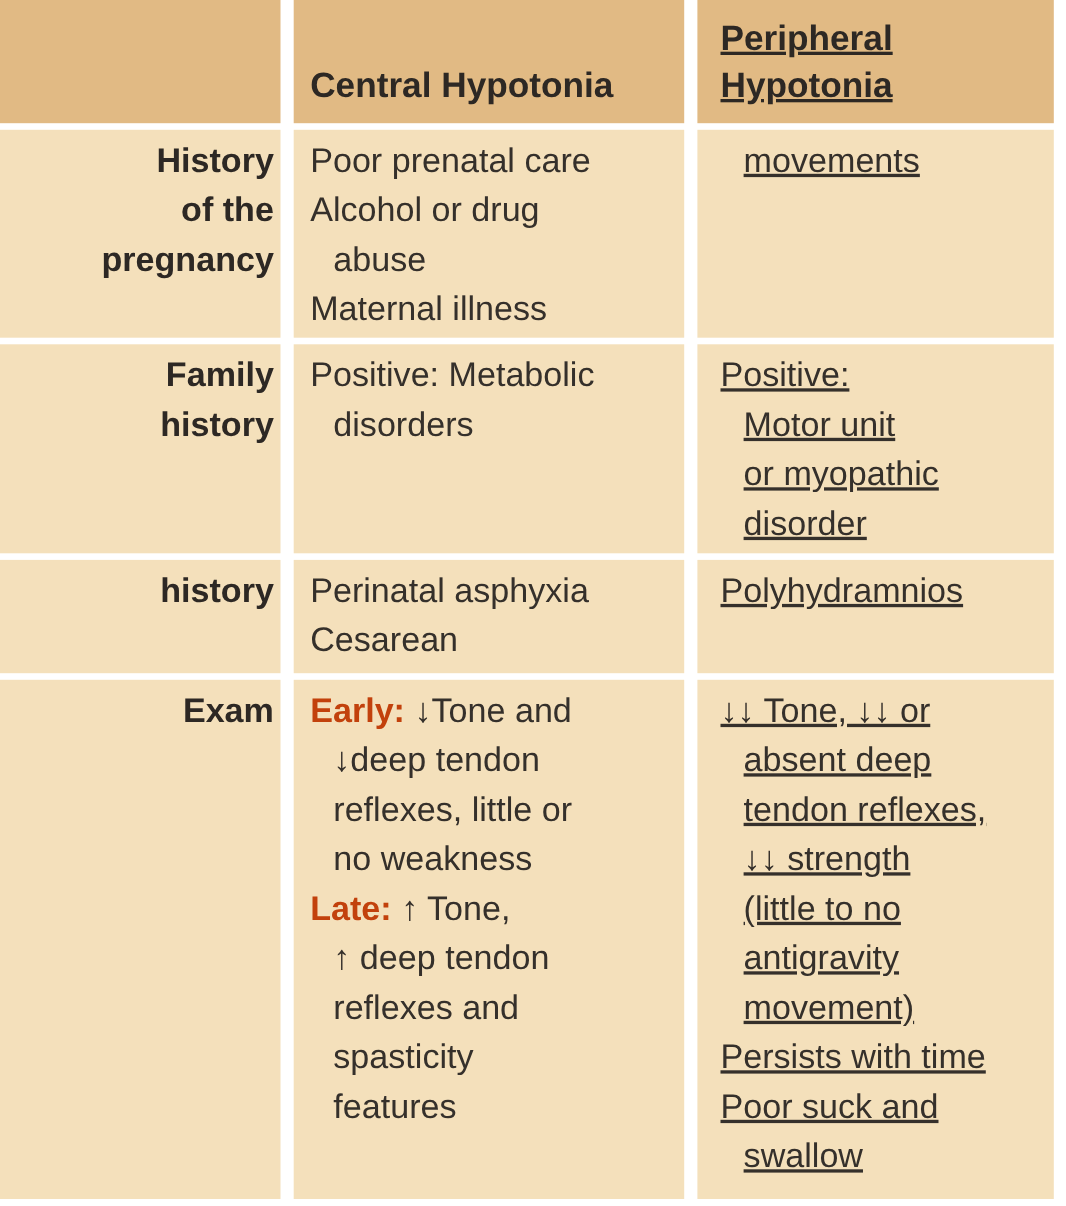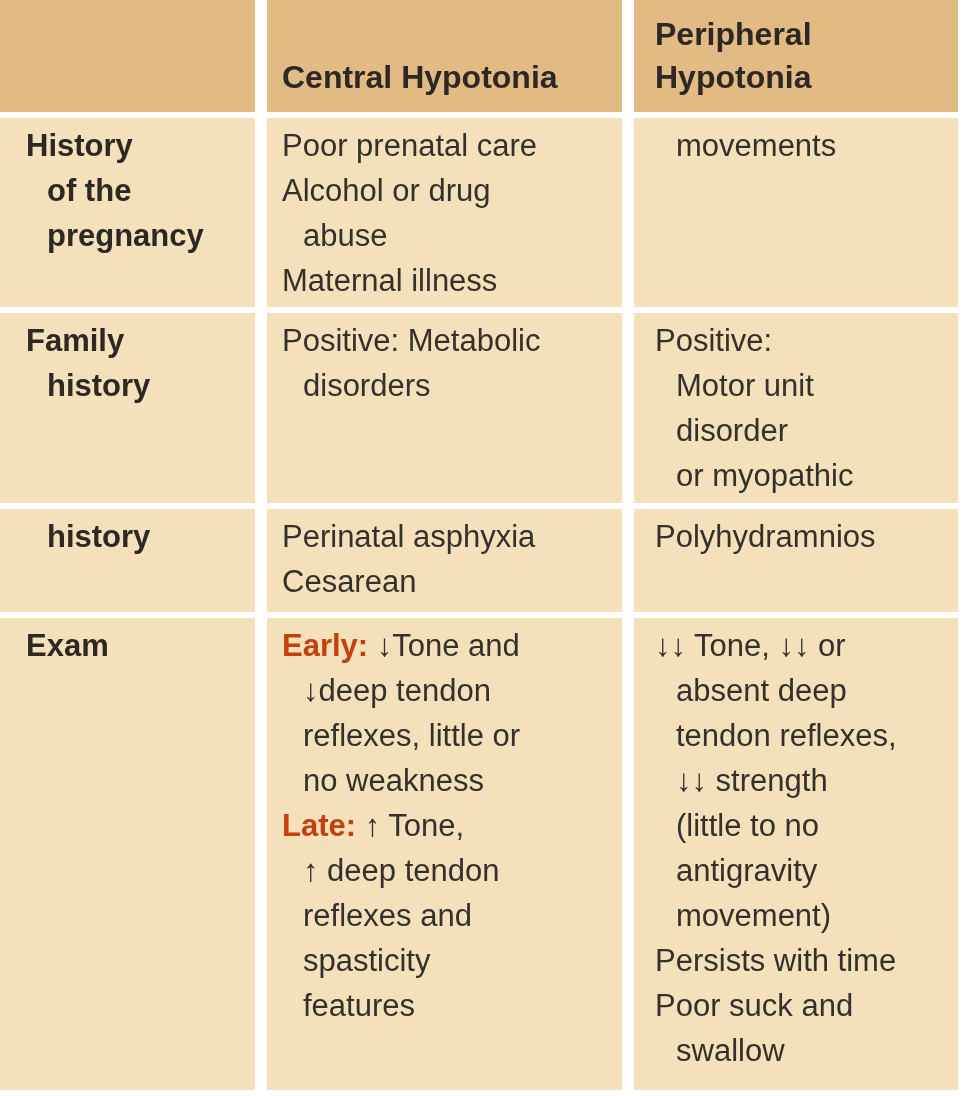--- a/index.html
+++ b/index.html
@@ -16,22 +16,22 @@
     width:100%;height:100%;box-sizing:border-box;background:#ffffff;
   }
   .cell{box-sizing:border-box;overflow:hidden;}
   .hd{
     background:#e1ba84;display:flex;flex-direction:column;justify-content:flex-end;
     padding-bottom:13px;font-weight:bold;font-size:32px;line-height:43px;color:#2d2824;
   }
   .bd{background:#f4e0bb;padding-top:5px;font-size:31px;line-height:45px;}
   .c1{padding-left:26px;padding-right:6px;}
   .c2{padding-left:15px;padding-right:6px;}
-  .c3{padding-left:21px;padding-right:20px;}
-  .bd.c1{font-weight:bold;color:#2d2824;}
+  .c3{padding-left:21px;padding-right:20px;text-decoration:underline;}
+  .bd.c1{font-weight:bold;color:#2d2824;text-align:right;}
   .ln{white-space:pre;}
   .in{padding-left:21px;}
   .ln b{font-weight:bold;color:#c2410c;}
 </style>
 </head>
 <body>
 
 <div class="page">
   <div class="tbl">
 
@@ -63,22 +63,22 @@
       <div class="ln">Family</div>
       <div class="ln in">history</div>
     </div>
     <div class="cell bd c2">
       <div class="ln"><span>Positive: Metabolic</span></div>
       <div class="ln in"><span>disorders</span></div>
     </div>
     <div class="cell bd c3">
       <div class="ln"><span>Positive:</span></div>
       <div class="ln in"><span>Motor unit</span></div>
+      <div class="ln in"><span>or myopathic</span></div>
       <div class="ln in"><span>disorder</span></div>
-      <div class="ln in"><span>or myopathic</span></div>
     </div>
 
     <div class="cell bd c1">
       <div class="ln in">history</div>
     </div>
     <div class="cell bd c2">
       <div class="ln"><span>Perinatal asphyxia</span></div>
       <div class="ln"><span>Cesarean</span></div>
     </div>
     <div class="cell bd c3">

